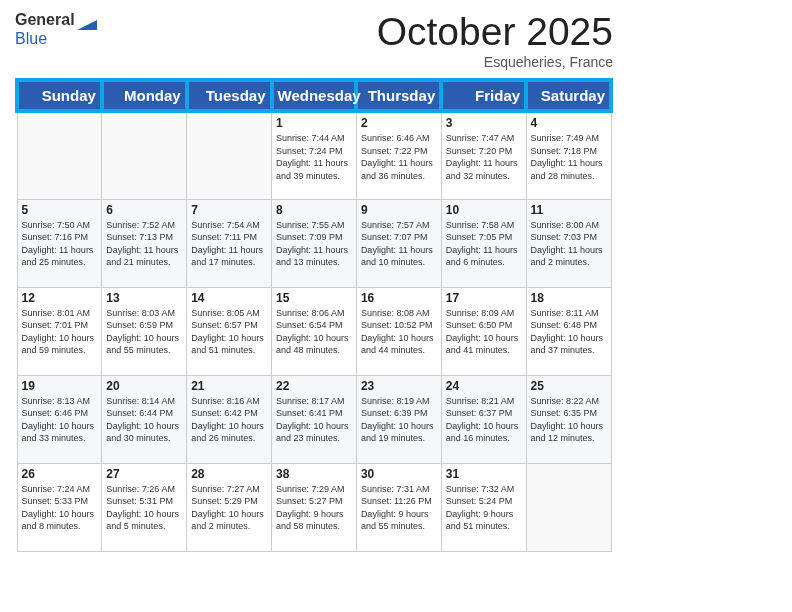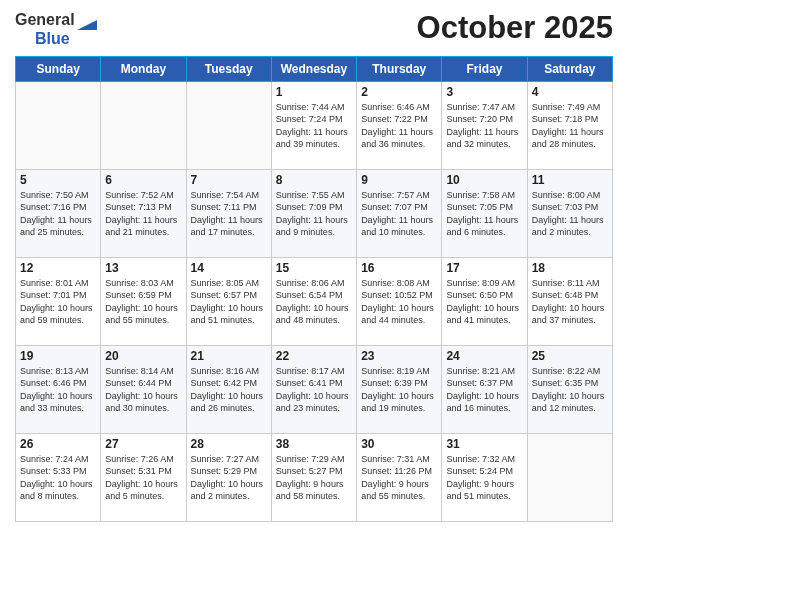--- a/index.html
+++ b/index.html
@@ -30,54 +30,53 @@
       flex-direction: column;
       line-height: 1.1;
     }
     .logo-general {
       font-size: 16px;
       font-weight: bold;
       color: #333;
     }
     .logo-blue {
       font-size: 16px;
-      font-weight: bold;
+      font-weight: normal;
       color: #2a5db0;
-      margin-left: 20px;
     }
     .logo-icon {
       width: 20px;
       height: 20px;
       margin-left: 2px;
     }
     .title-block {
       text-align: right;
     }
     .month-title {
-      font-size: 31px;
-      font-weight: bold;
+      font-size: 39px;
+      font-weight: normal;
       color: #222;
     }
     .location {
       font-size: 14px;
       color: #555;
     }
     .calendar {
       width: 100%;
       border-collapse: collapse;
       table-layout: fixed;
     }
     .calendar thead th {
       background: #2a5db0;
       color: #fff;
-      font-size: 12px;
+      font-size: 15px;
       font-weight: bold;
       padding: 5px 4px;
-      text-align: center;
-      border: 1px solid #0ea5e9;
+      text-align: right;
+      border: 4px solid #0ea5e9;
     }
     .calendar tbody td {
       border: 1px solid #ccc;
       vertical-align: top;
       padding: 3px 4px;
       font-size: 9px;
       color: #333;
       height: 88px;
       background: #fff;
     }
@@ -110,20 +109,21 @@
           <span class="logo-general">General</span>
           <svg class="logo-icon" viewBox="0 0 20 20" xmlns="http://www.w3.org/2000/svg">
             <polygon points="0,20 20,10 20,20" fill="#2a5db0"></polygon>
           </svg>
         </span>
         <span class="logo-blue">Blue</span>
       </div>
     </div>
     <div class="title-block">
       <div class="month-title">October 2025</div>
+      <div class="location">Esqueheries, France</div>
     </div>
   </div>
 
   <table class="calendar">
     <thead>
       <tr>
         <th>Sunday</th>
         <th>Monday</th>
         <th>Tuesday</th>
         <th>Wednesday</th>
@@ -186,21 +186,21 @@
             <div class="day-info">Sunrise: 7:54 AM</div>
             <div class="day-info">Sunset: 7:11 PM</div>
             <div class="day-info">Daylight: 11 hours</div>
             <div class="day-info">and 17 minutes.</div>
           </td>
           <td>
             <div class="day-number">8</div>
             <div class="day-info">Sunrise: 7:55 AM</div>
             <div class="day-info">Sunset: 7:09 PM</div>
             <div class="day-info">Daylight: 11 hours</div>
-            <div class="day-info">and 9 minutes.</div>
+            <div class="day-info">and 13 minutes.</div>
           </td>
           <td>
             <div class="day-number">9</div>
             <div class="day-info">Sunrise: 7:57 AM</div>
             <div class="day-info">Sunset: 7:07 PM</div>
             <div class="day-info">Daylight: 11 hours</div>
             <div class="day-info">and 10 minutes.</div>
           </td>
           <td>
             <div class="day-number">10</div>

